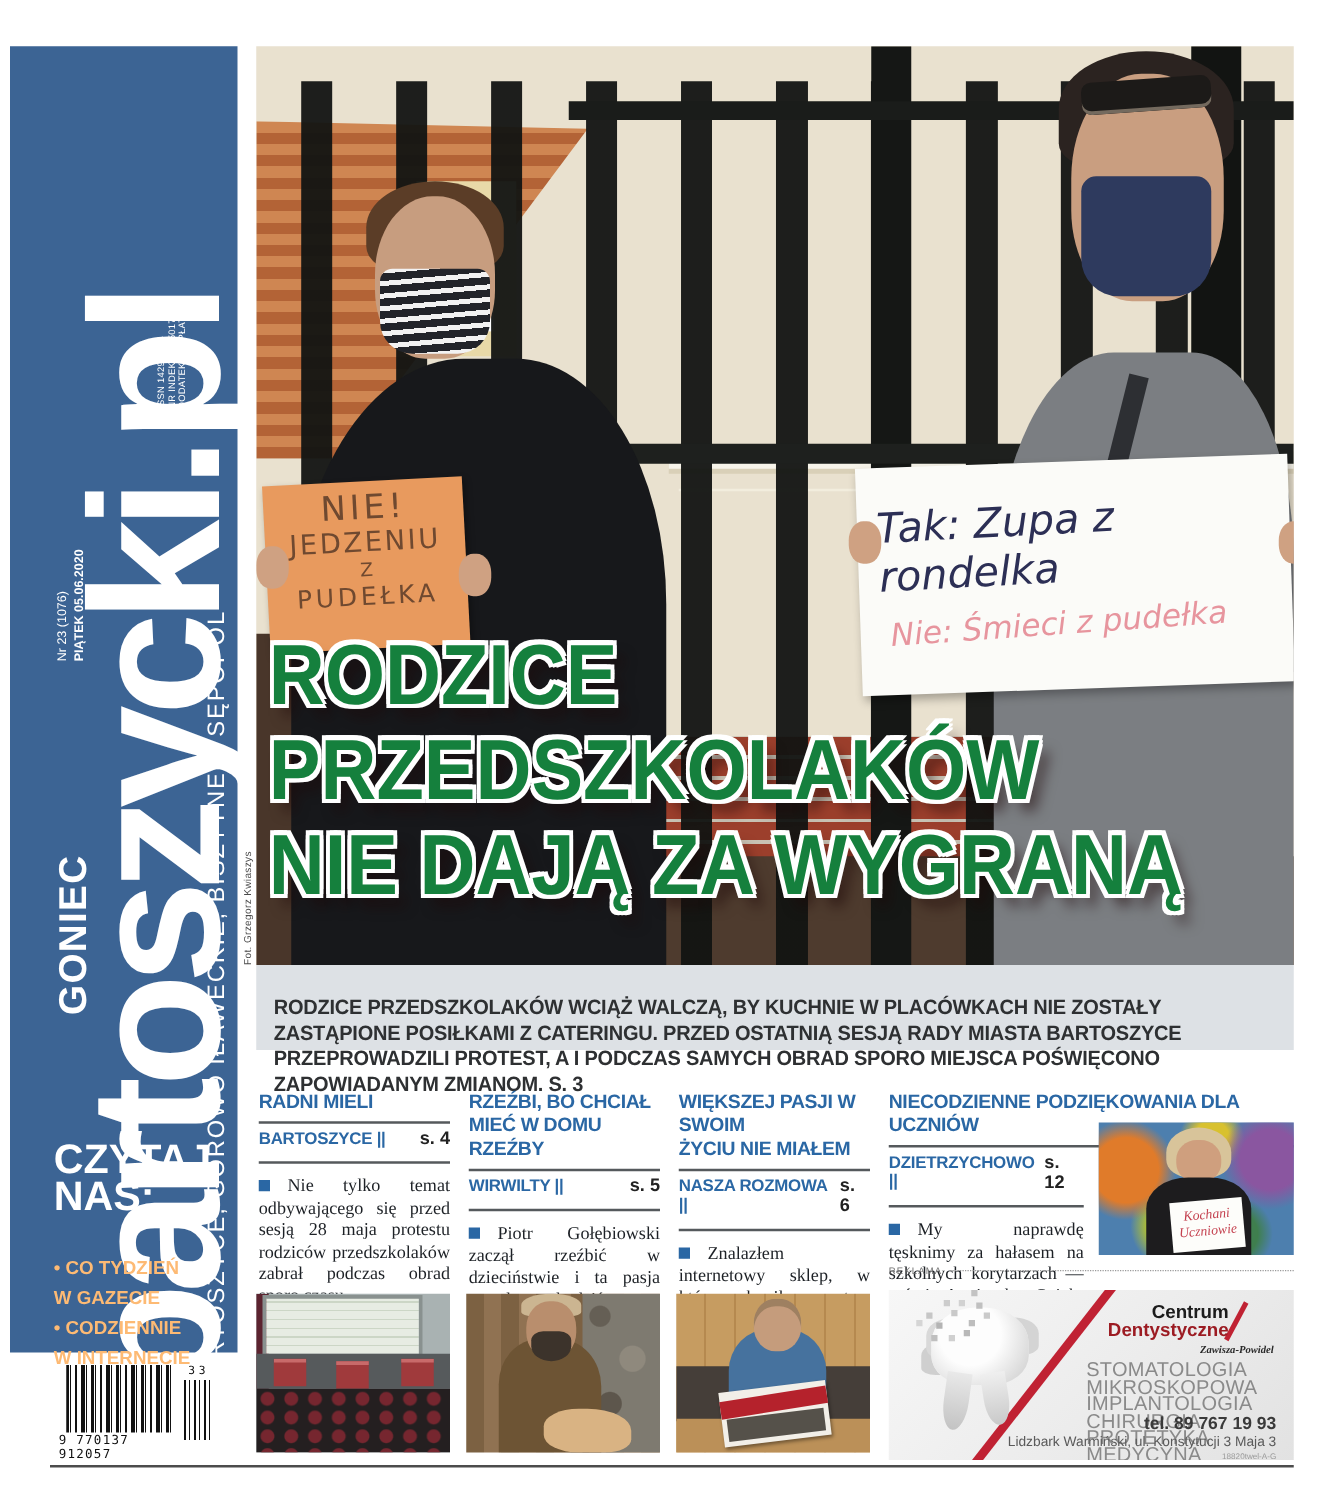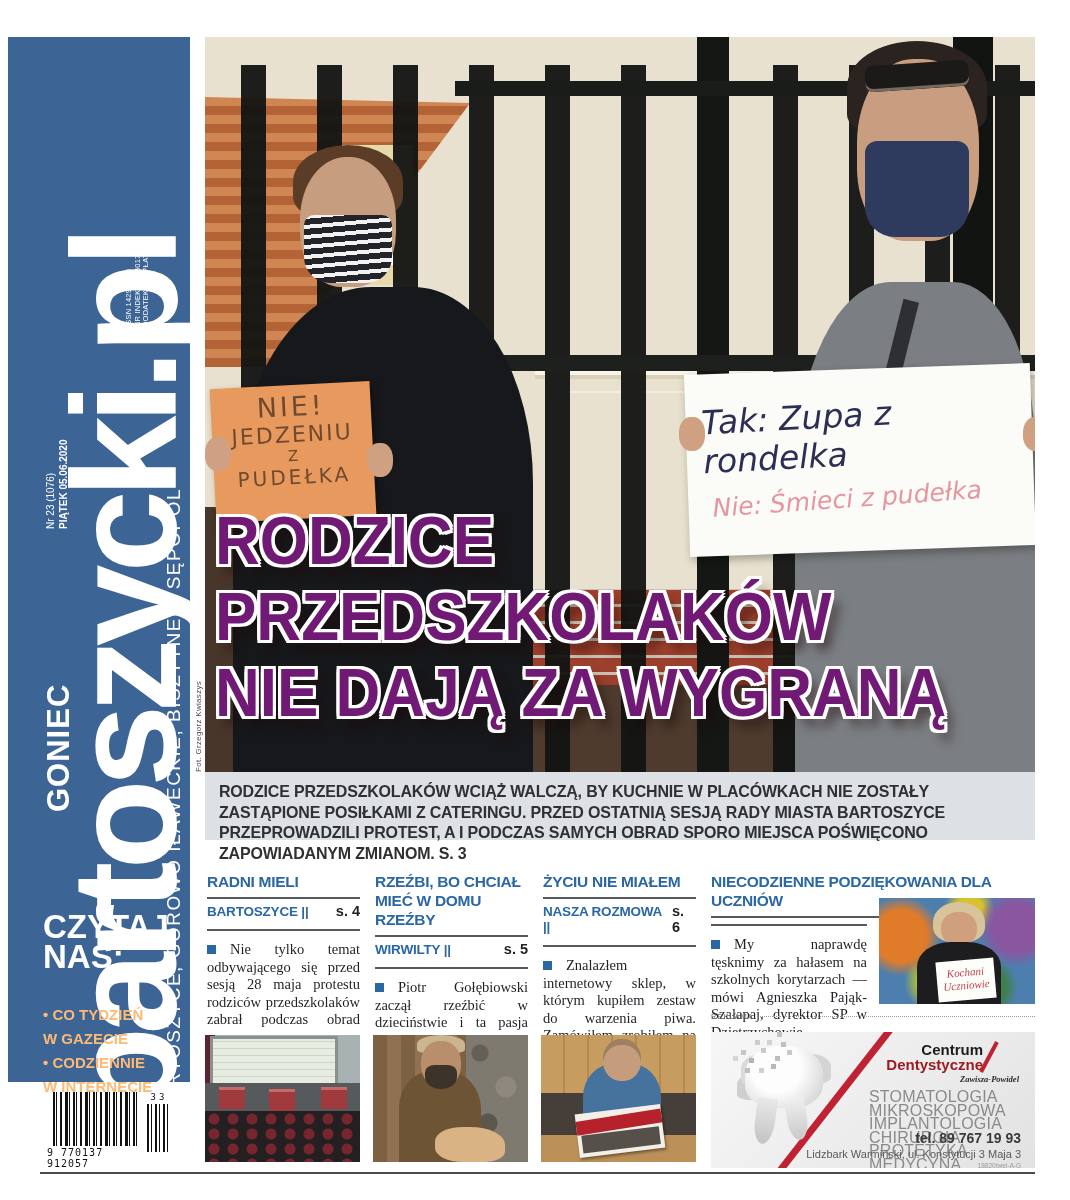--- a/index.html
+++ b/index.html
@@ -57,27 +57,27 @@
   .w2-body { position:absolute; left:590px; top:245px; width:240px; height:490px; background:#7b7e82; border-radius:40% 34% 0 0; }
   .w2-strap { position:absolute; left:668px; top:260px; width:16px; height:250px; background:#2d2f33; transform:rotate(14deg); }
   .w2-head { position:absolute; left:652px; top:22px; width:122px; height:182px; background:#c99e80; border-radius:46% 46% 40% 40%; }
   .w2-hair { position:absolute; left:642px; top:4px; width:140px; height:92px; background:#2b2320; border-radius:50% 50% 20% 20%; }
   .w2-glasses { position:absolute; left:660px; top:26px; width:104px; height:26px; background:#1c1a18; border-radius:8px; box-shadow:inset 0 -3px 0 #746a5e; transform:rotate(-4deg); }
   .w2-mask { position:absolute; left:660px; top:104px; width:104px; height:96px; background:#2e3a5e; border-radius:12px 12px 30px 30px; }
   .sign-white { position:absolute; left:482px; top:332px; width:346px; height:182px; background:#fbfbf8; transform:rotate(-2deg); box-shadow:2px 4px 8px rgba(0,0,0,0.3); overflow:hidden; }
   .sign-white .l1 { margin:26px 0 0 16px; font-size:33px; font-style:italic; color:#2c2f55; font-family:"DejaVu Sans", sans-serif; transform:rotate(-1deg); }
   .sign-white .l2 { margin:10px 0 0 24px; font-size:25px; font-style:italic; color:#e7959e; font-family:"DejaVu Sans", sans-serif; transform:rotate(-2deg); }
 
-  .headline { position:absolute; left:10px; top:462px; color:#701a75; font-weight:bold; font-size:62px; line-height:76px; letter-spacing:0px; text-shadow:-3px -3px 0 #fff,3px -3px 0 #fff,-3px 3px 0 #fff,3px 3px 0 #fff,-3px 0 0 #fff,3px 0 0 #fff,0 -3px 0 #fff,0 3px 0 #fff,8px 9px 10px rgba(30,8,8,0.55); }
+  .headline { position:absolute; left:10px; top:462px; color:#15803d; font-weight:bold; font-size:62px; line-height:76px; letter-spacing:0px; text-shadow:-3px -3px 0 #fff,3px -3px 0 #fff,-3px 3px 0 #fff,3px 3px 0 #fff,-3px 0 0 #fff,3px 0 0 #fff,0 -3px 0 #fff,0 3px 0 #fff,8px 9px 10px rgba(30,8,8,0.55); }
   .headline div { transform:scaleY(1.1); transform-origin:left top; }
 
   .credit { left:194px; top:772px; width:132px; font-size:8px; color:#5a5a5a; letter-spacing:0.3px; transform:rotate(-90deg); transform-origin:0 0; position:absolute; white-space:nowrap; color:#4a4a4a; }
 
   
-  .lead { left:205px; top:772px; width:830px; height:68px; background:#dde1e5; padding:9px 14px 0 14px; }
+  .lead { left:205px; top:772px; width:830px; height:68px; background:#dde1e5; padding:24px 14px 0 14px; }
   .lead-inner { font-weight:bold; font-size:16.5px; line-height:20.5px; color:#2e3032; letter-spacing:-0.2px; transform:scaleX(0.97); transform-origin:left top; width:103%; }
   .lead-page { font-weight:900; }
 
   
   .teaser { position:absolute; top:872px; width:153px; }
   .t1 { left:207px; } .t2 { left:375px; } .t3 { left:543px; }
   .t4 { left:711px; width:324px; }
   .t-title { color:#2a67a4; font-weight:bold; font-size:15.5px; line-height:19px; letter-spacing:-0.3px; text-transform:uppercase; }
   .t-rule { border-top:2px solid #55595c; margin-top:6px; }
   .t-kick { display:flex; justify-content:space-between; align-items:baseline; padding:4px 0 4px 0; }
@@ -262,36 +262,41 @@
   <div class="t-kick">
     <span class="t-kick-label">WIRWILTY ||</span>
     <span class="t-kick-page">s. 5</span>
   </div>
   <div class="t-rule"></div>
   <div class="t-body"><span class="t-bullet"></span><span>Piotr Gołębiowski zaczął rzeźbić w dzieciństwie i ta pasja została mu do dziś.</span></div>
 </div>
 
 <div class="teaser t3">
   <div class="t-title">
+    <div>WIĘKSZEJ PASJI W SWOIM</div>
     <div>ŻYCIU NIE MIAŁEM</div>
   </div>
   <div class="t-rule"></div>
   <div class="t-kick">
     <span class="t-kick-label">NASZA ROZMOWA ||</span>
     <span class="t-kick-page">s. 6</span>
   </div>
   <div class="t-rule"></div>
   <div class="t-body"><span class="t-bullet"></span><span>Znalazłem internetowy sklep, w którym kupiłem zestaw do warzenia piwa. Zamówiłem, zrobiłem, na efekt trzeba było czekać około półtora miesiąca.</span></div>
 </div>
 
 <div class="teaser t4">
   <div class="t-title">
     <div>NIECODZIENNE PODZIĘKOWANIA DLA UCZNIÓW</div>
   </div>
   <div class="t-rule"></div>
+  <div class="t-kick t-kick-narrow">
+    <span class="t-kick-label">DZIETRZYCHOWO ||</span>
+    <span class="t-kick-page">s. 12</span>
+  </div>
   <div class="t-rule" style="width:156px;"></div>
   <div class="t-cols">
     <div class="t-left t-body"><span class="t-bullet"></span><span>My naprawdę tęsknimy za hałasem na szkolnych korytarzach — mówi Agnieszka Pająk-Szałapaj, dyrektor SP w Dzietrzychowie.</span></div>
   </div>
 </div>
 
 <div class="t-photo p1 conf">
   <div class="conf-curtain"></div>
   <div class="conf-screen"></div>
   <div class="conf-stage"></div>

